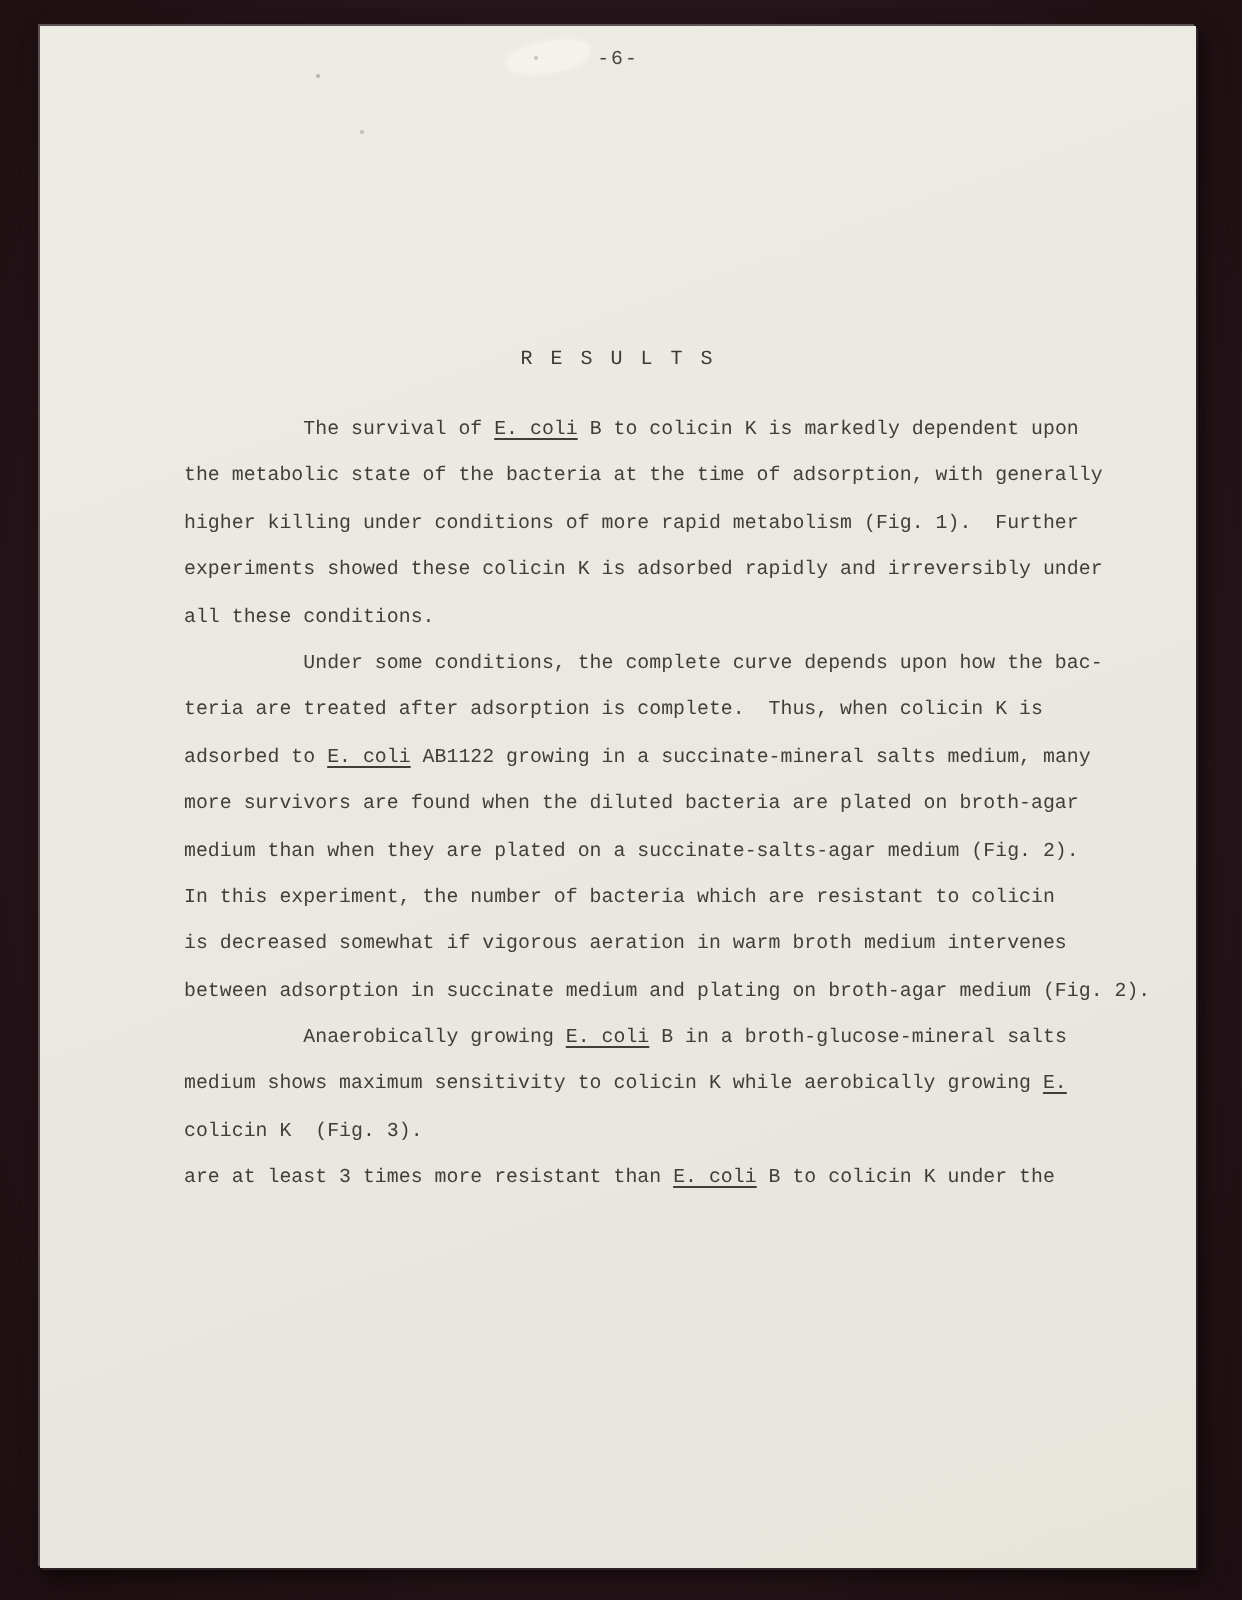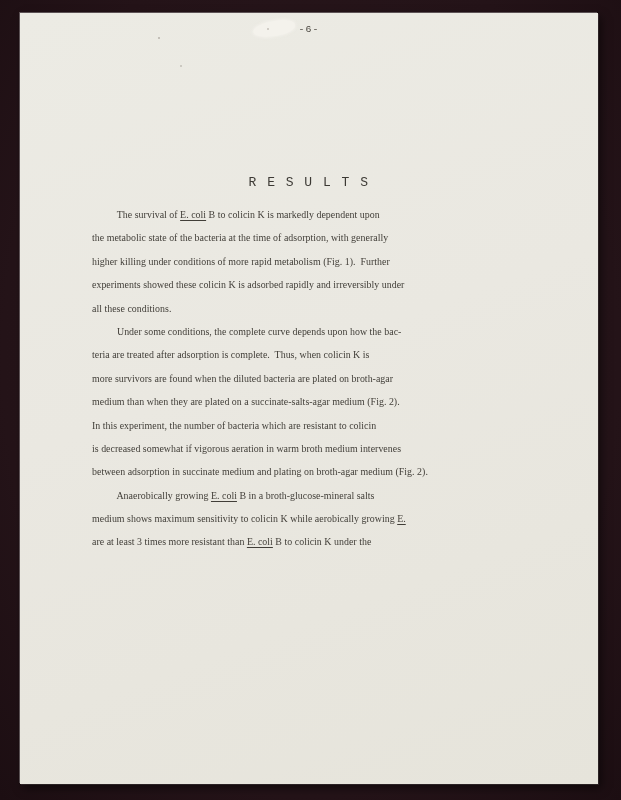--- a/index.html
+++ b/index.html
@@ -25,25 +25,25 @@
     text-align:center;font-size:9.92px;letter-spacing:1px;color:#4a463f;
   }
   .smudge{
     position:absolute;left:233px;top:8px;width:42px;height:15px;
     background:#f4f2ec;border-radius:60% 40% 55% 45%;
     transform:rotate(-7deg);
     box-shadow:0 0 3px 1px rgba(244,242,236,0.9);
   }
   .heading{
     position:absolute;top:162px;left:0;width:100%;
-    text-align:center;font-size:13px;letter-spacing:1.5px;color:#3c3934;
+    text-align:center;font-size:10px;letter-spacing:1.5px;color:#3c3934;
   }
   .body-text{
     position:absolute;left:72px;top:190px;right:10px;
-    font-size:9.92px;color:var(--ink);font-family:Liberation Serif, serif;
+    font-size:9.92px;color:var(--ink);
   }
   .line{
     height:23.4px;line-height:23.4px;white-space:pre;
     letter-spacing:0.02px;
   }
   .u{text-decoration:underline;text-underline-offset:2px;}
   .speck{position:absolute;border-radius:50%;background:#8b857c;opacity:.55;}
   .speck.s1{left:138px;top:24px;width:2px;height:2px;}
   .speck.s2{left:247px;top:15px;width:2px;height:2px;opacity:.45;}
   .speck.s3{left:160px;top:52px;width:1.6px;height:1.6px;opacity:.4;}
@@ -59,22 +59,24 @@
   <span class="speck s3"></span>
   <div class="heading">R E S U L T S</div>
   <div class="body-text">
       <div class="line"><span>          The survival of </span><span class="u">E. coli</span><span> B to colicin K is markedly dependent upon</span></div>
       <div class="line"><span>the metabolic state of the bacteria at the time of adsorption, with generally</span></div>
       <div class="line"><span>higher killing under conditions of more rapid metabolism (Fig. 1).  Further</span></div>
       <div class="line"><span>experiments showed these colicin K is adsorbed rapidly and irreversibly under</span></div>
       <div class="line"><span>all these conditions.</span></div>
       <div class="line"><span>          Under some conditions, the complete curve depends upon how the bac-</span></div>
       <div class="line"><span>teria are treated after adsorption is complete.  Thus, when colicin K is</span></div>
+      <div class="line"><span>adsorbed to </span><span class="u">E. coli</span><span> AB1122 growing in a succinate-mineral salts medium, many</span></div>
       <div class="line"><span>more survivors are found when the diluted bacteria are plated on broth-agar</span></div>
       <div class="line"><span>medium than when they are plated on a succinate-salts-agar medium (Fig. 2).</span></div>
       <div class="line"><span>In this experiment, the number of bacteria which are resistant to colicin</span></div>
       <div class="line"><span>is decreased somewhat if vigorous aeration in warm broth medium intervenes</span></div>
       <div class="line"><span>between adsorption in succinate medium and plating on broth-agar medium (Fig. 2).</span></div>
       <div class="line"><span>          Anaerobically growing </span><span class="u">E. coli</span><span> B in a broth-glucose-mineral salts</span></div>
       <div class="line"><span>medium shows maximum sensitivity to colicin K while aerobically growing </span><span class="u">E.</span></div>
+      <div class="line"><span>colicin K  (Fig. 3).</span></div>
       <div class="line"><span>are at least 3 times more resistant than </span><span class="u">E. coli</span><span> B to colicin K under the</span></div>
     </div>
 </div>
 
 </body></html>

